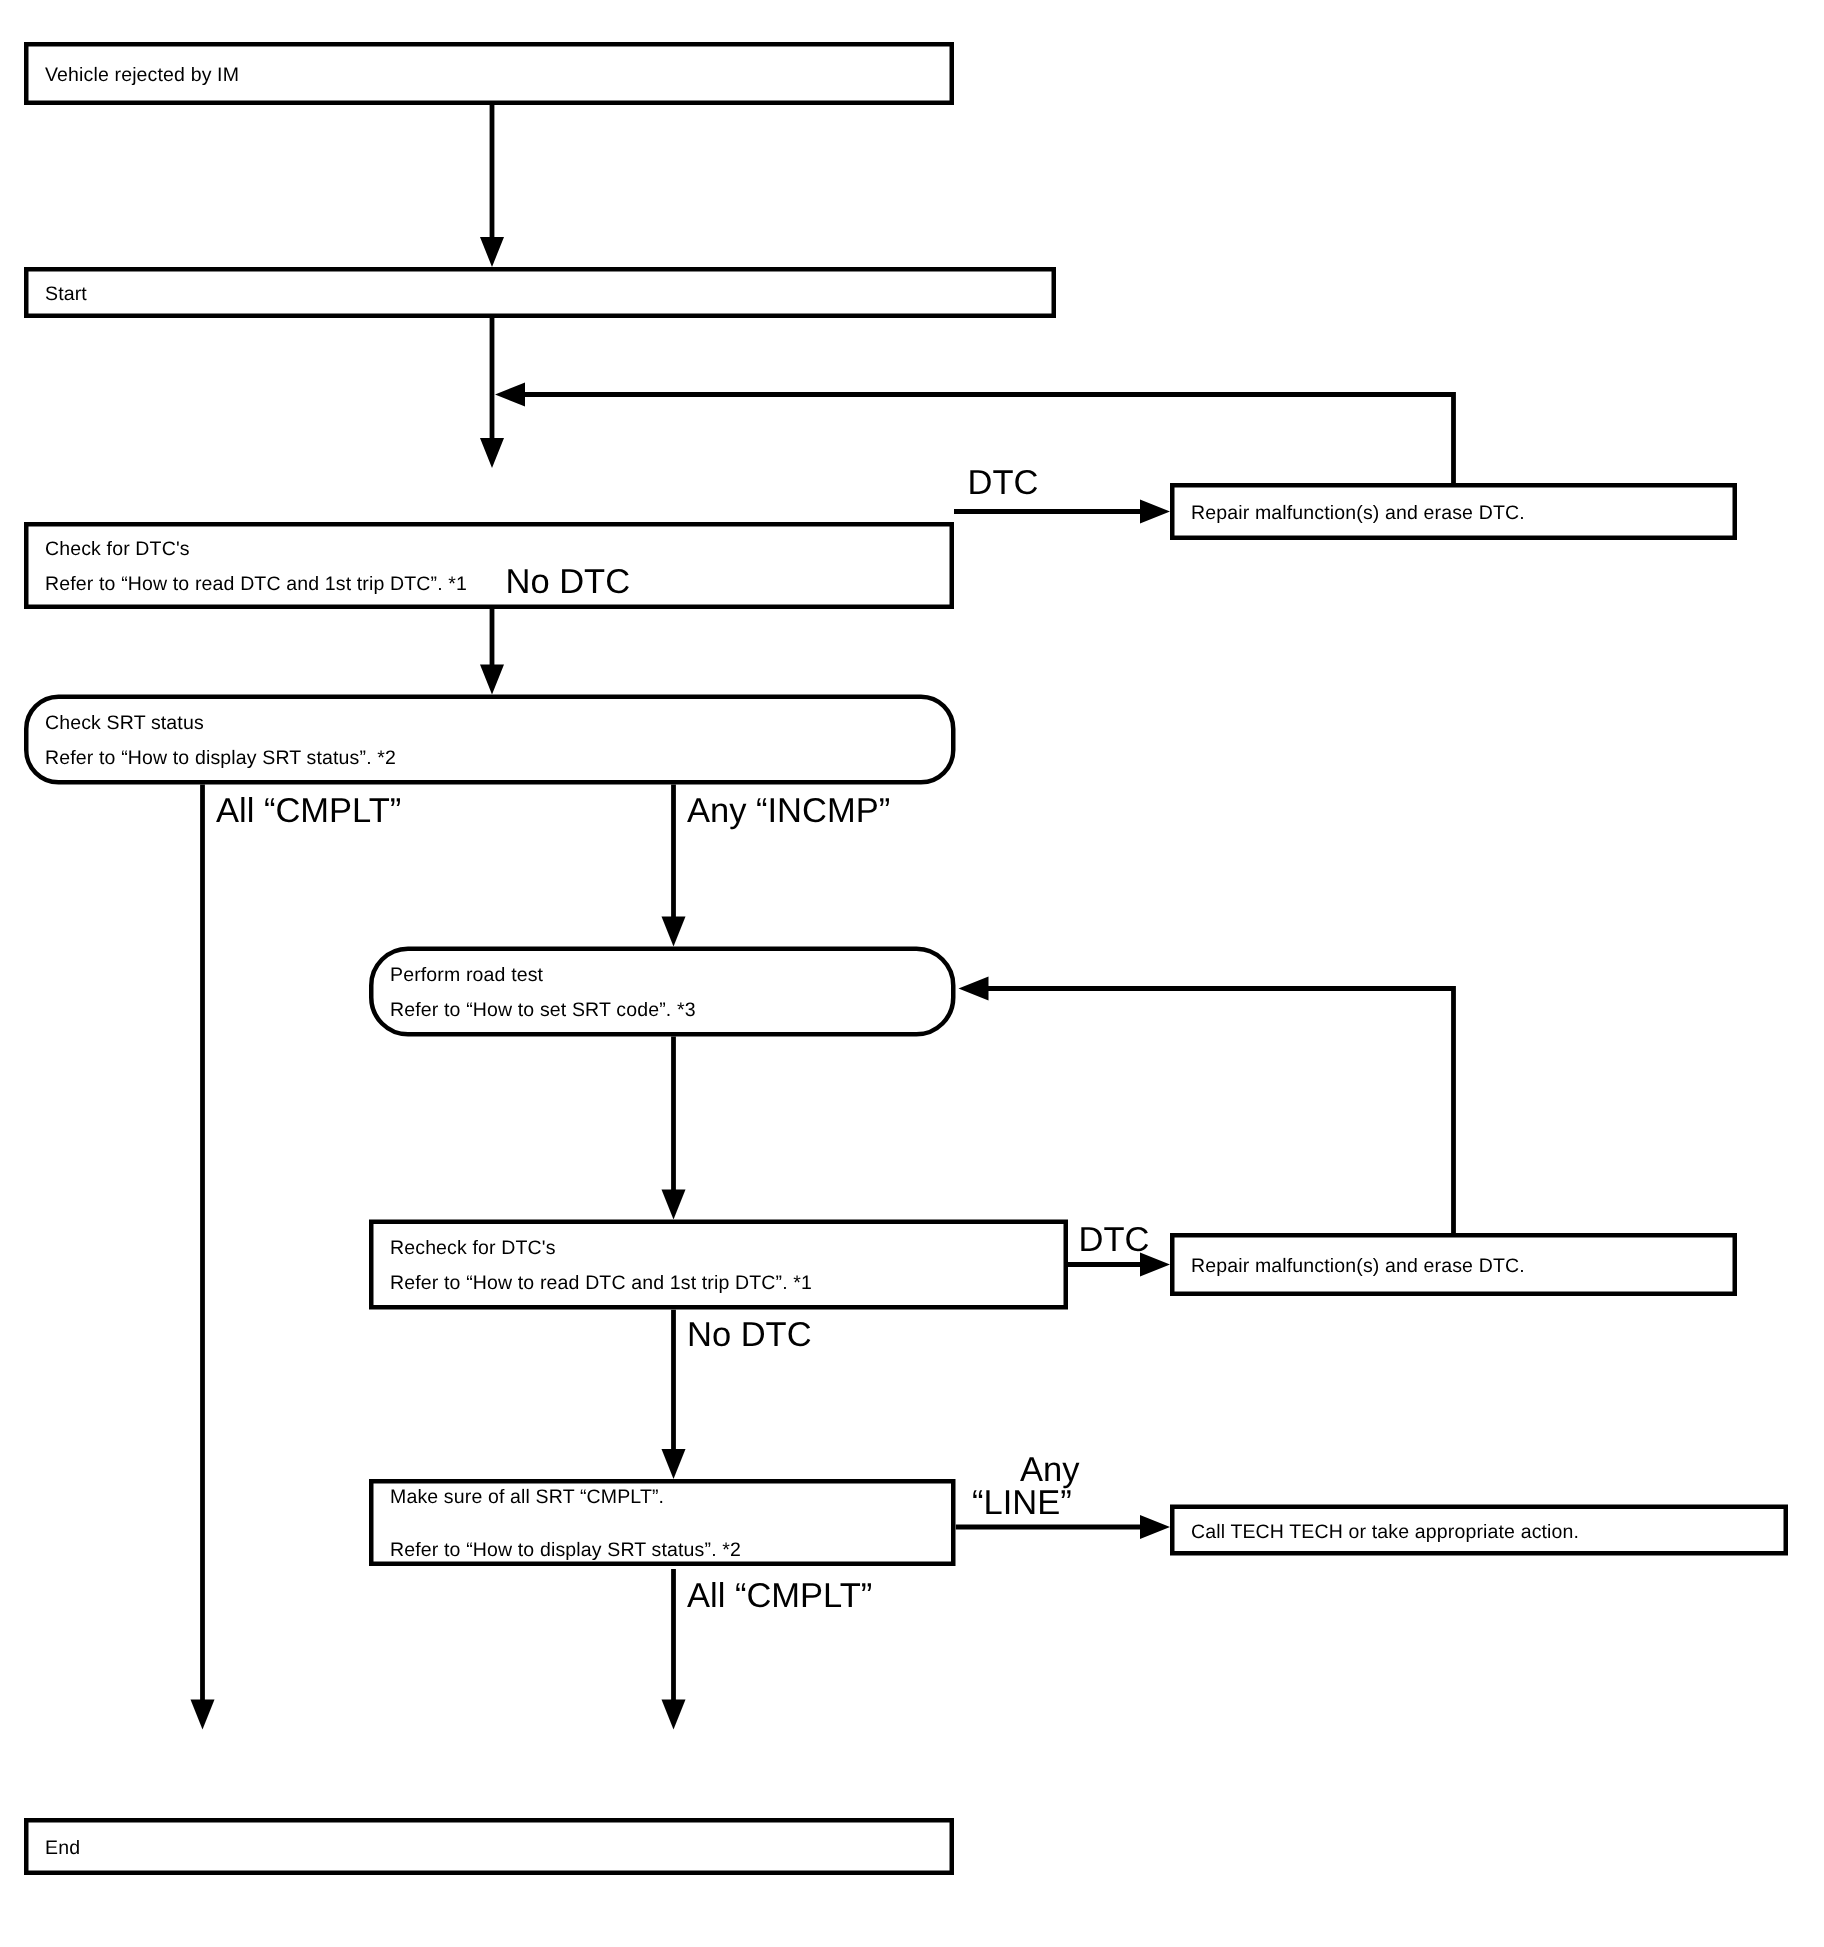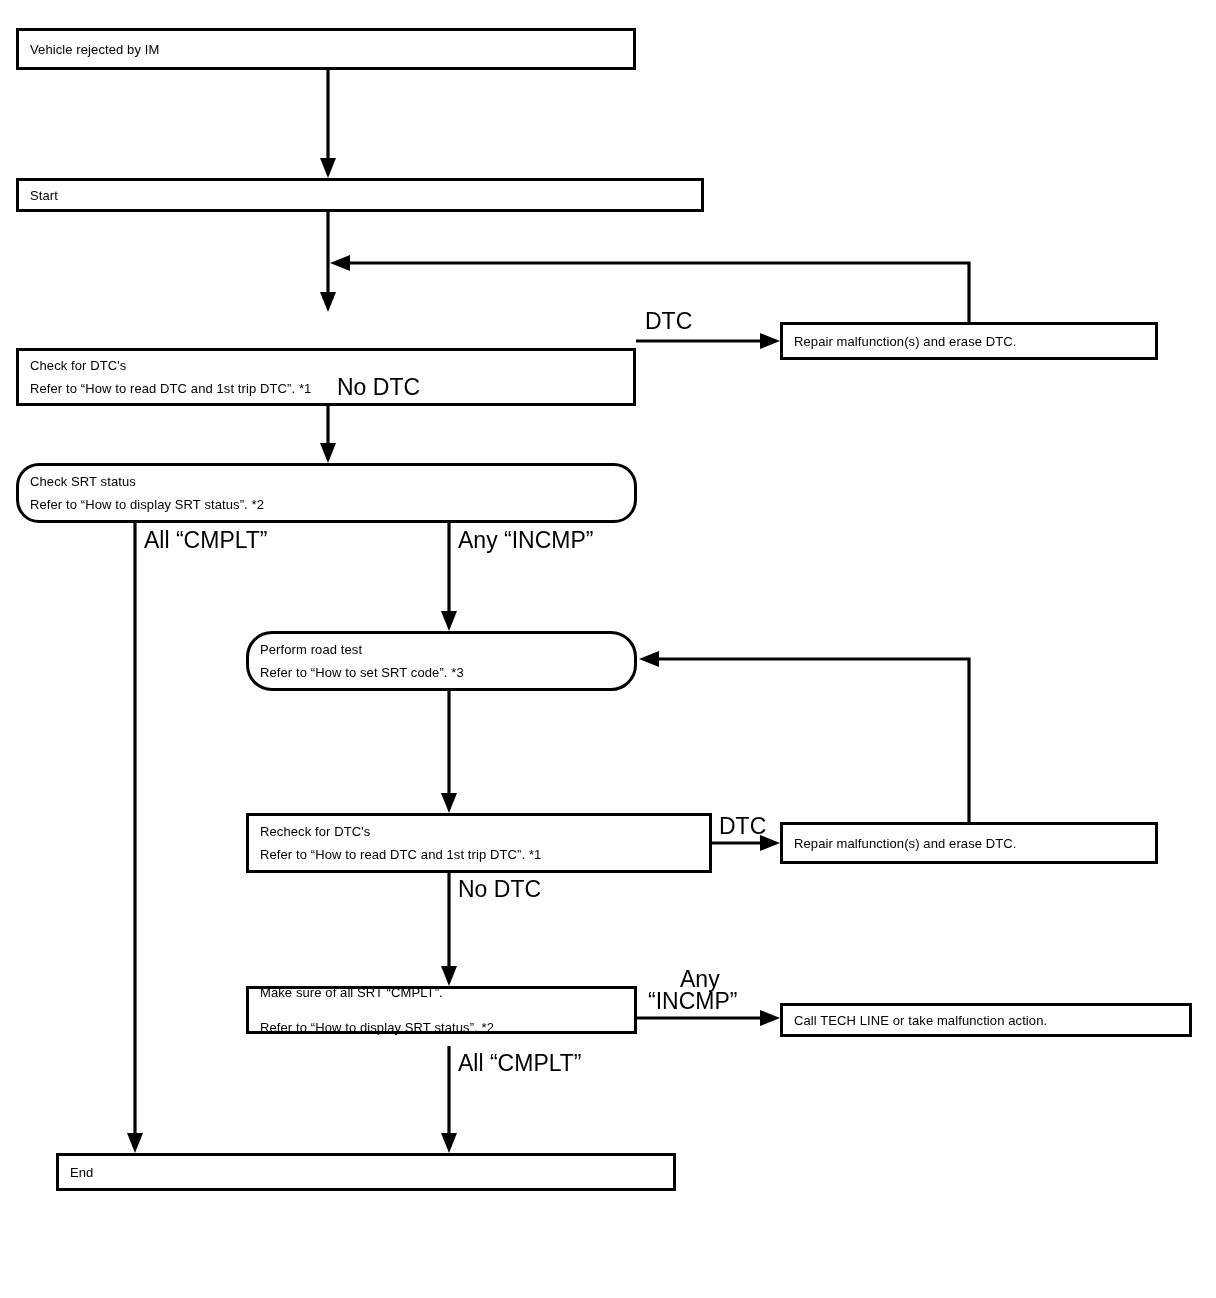--- a/index.html
+++ b/index.html
@@ -135,44 +135,44 @@
 
   <div class="node" style="left:246px; top:813px; width:466px; height:60px;">
     <div class="line">Recheck for DTC's</div>
     <div class="line">Refer to “How to read DTC and 1st trip DTC”. *1</div>
   </div>
 
   <div class="node" style="left:780px; top:822px; width:378px; height:42px;">
     <div class="line">Repair malfunction(s) and erase DTC.</div>
   </div>
 
-  <div class="node" style="left:246px; top:986px; width:391px; height:48px;gap:12px;">
+  <div class="node" style="left:246px; top:986px; width:391px; height:58px;gap:12px;">
     <div class="line">Make sure of all SRT “CMPLT”.</div>
     <div class="line">Refer to “How to display SRT status”. *2</div>
   </div>
 
   <div class="node" style="left:780px; top:1003px; width:412px; height:34px;">
-    <div class="line">Call TECH LINE or take malfunction action.</div>
+    <div class="line">Call TECH TECH or take appropriate action.</div>
   </div>
 
-  <div class="node" style="left:16px; top:1153px; width:620px; height:38px;margin-left:40px;">
+  <div class="node" style="left:16px; top:1212px; width:620px; height:38px;">
     <div class="line">End</div>
   </div>
 
   <div class="edge-label" style="left:645px; top:310px;">DTC</div>
 
   <div class="edge-label" style="left:337px; top:376px;">No DTC</div>
 
   <div class="edge-label" style="left:144px; top:529px;">All “CMPLT”</div>
 
   <div class="edge-label" style="left:458px; top:529px;">Any “INCMP”</div>
 
   <div class="edge-label" style="left:719px; top:815px;">DTC</div>
 
   <div class="edge-label" style="left:458px; top:878px;">No DTC</div>
 
   <div class="edge-label" style="left:680px; top:968px;">Any</div>
 
-  <div class="edge-label" style="left:648px; top:990px;">“INCMP”</div>
+  <div class="edge-label" style="left:648px; top:990px;">“LINE”</div>
 
   <div class="edge-label" style="left:458px; top:1052px;">All “CMPLT”</div>
 
 </div>
 
 </body></html>

